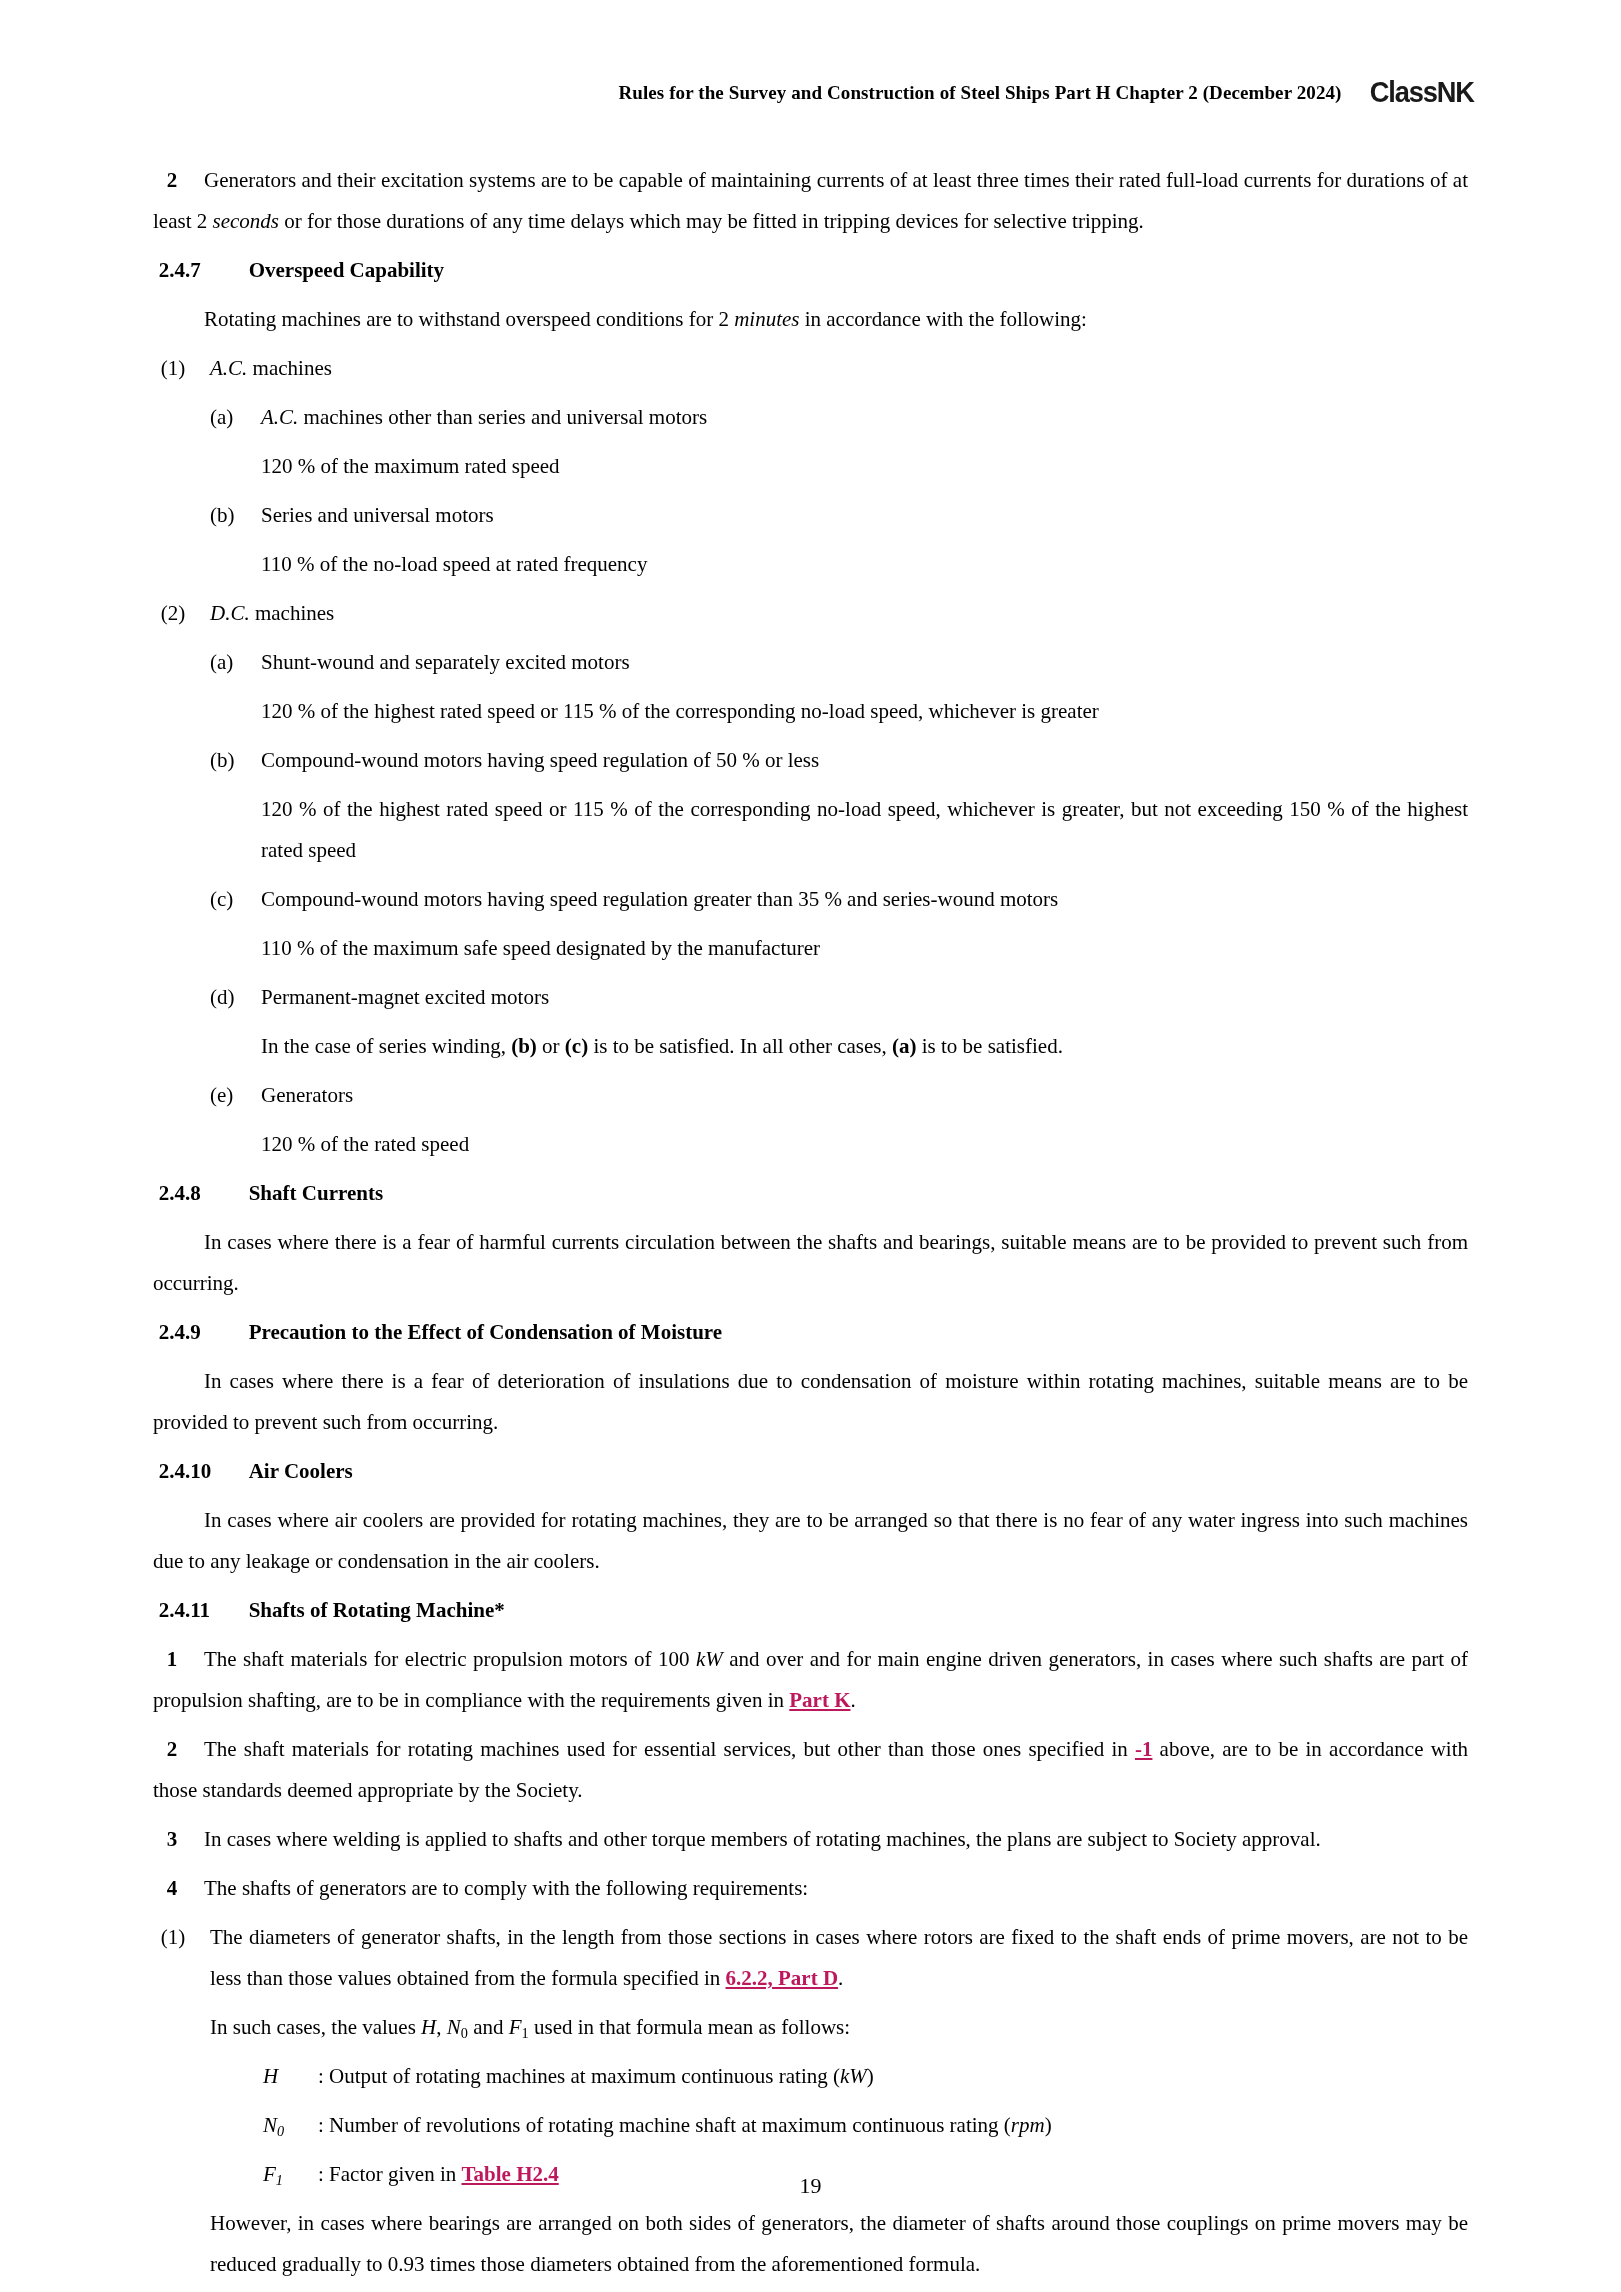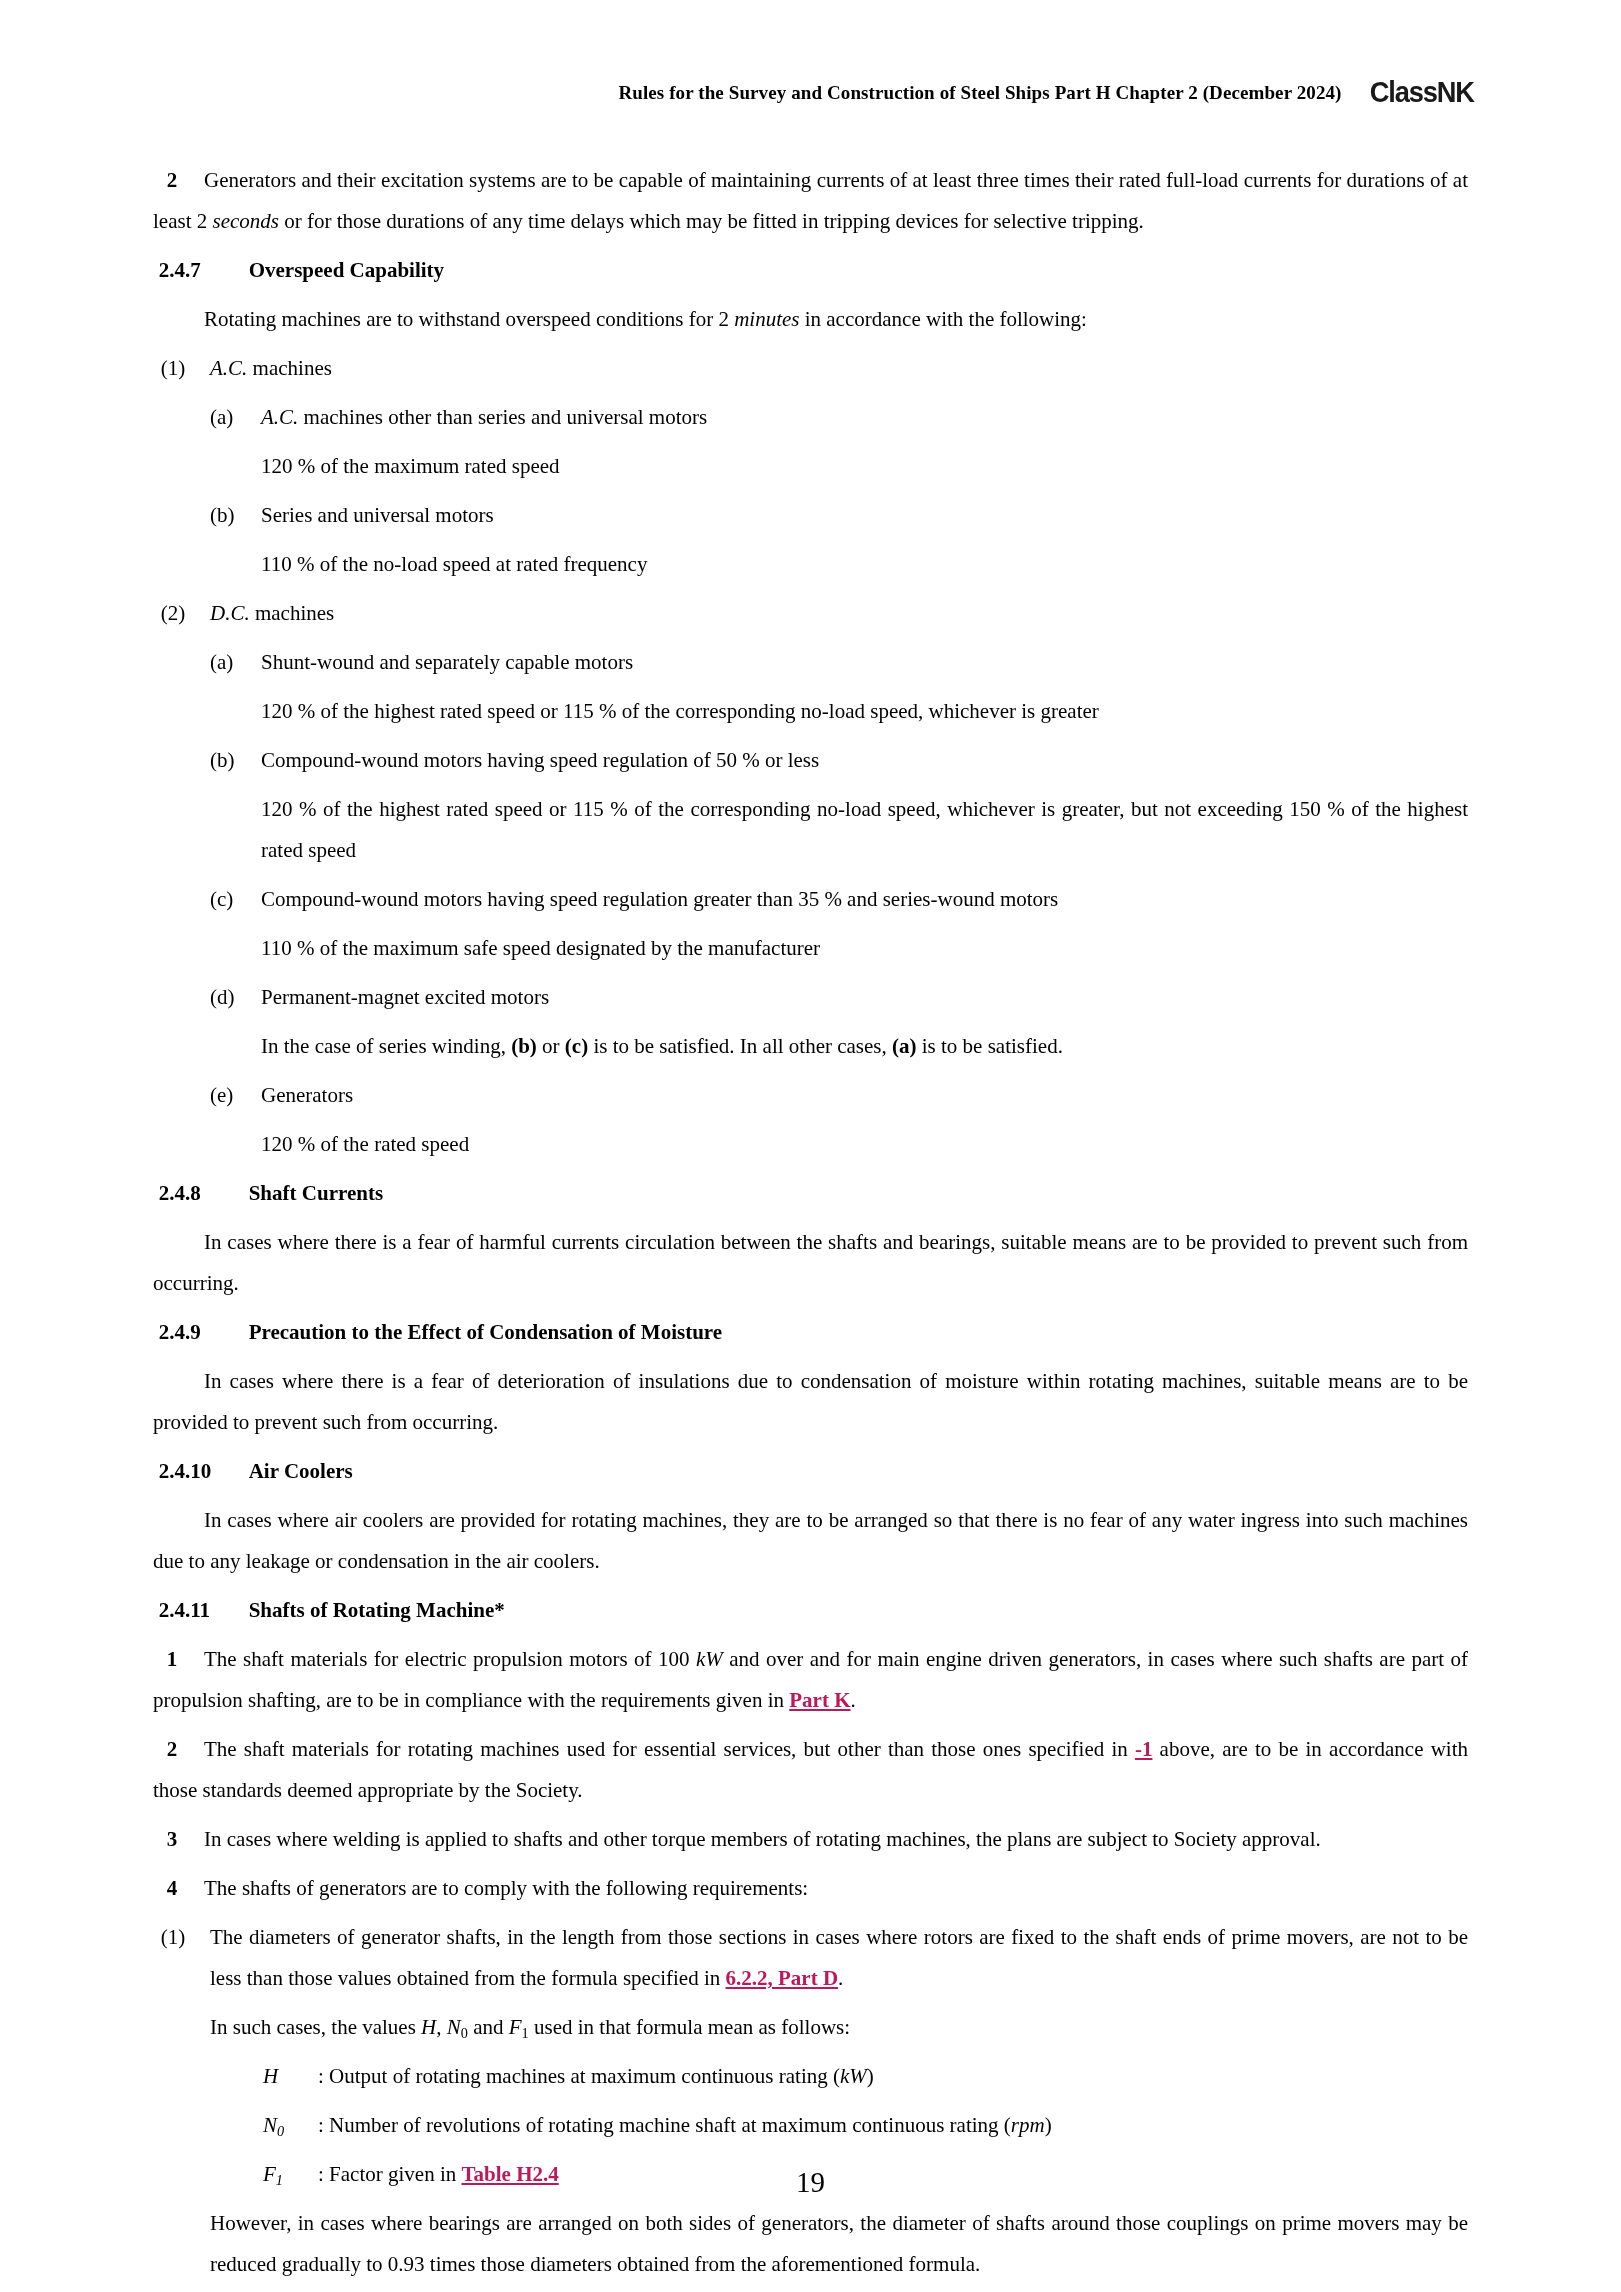--- a/index.html
+++ b/index.html
@@ -161,21 +161,21 @@
     vertical-align: -0.25em;
   }
 
   
   .page-number {
     position: absolute;
     bottom: 94px;
     left: 0;
     right: 0;
     text-align: center;
-    font-size: 29px;
+    font-size: 22px;
     color: #000;
   }
 </style>
 </head>
 <body>
 
 <div class="page">
 
   <div class="page-header">
     <span class="header-title">Rules for the Survey and Construction of Steel Ships Part H Chapter 2 (December 2024)</span>
@@ -193,21 +193,21 @@
     <p class="p lvl1 nojust"><span class="mark">(1)</span><i>A.C.</i><span> machines</span></p>
 
     <p class="p lvl2 nojust"><span class="mark">(a)</span><i>A.C.</i><span> machines other than series and universal motors</span></p>
     <p class="p lvl2-body nojust">120 % of the maximum rated speed</p>
 
     <p class="p lvl2 nojust"><span class="mark">(b)</span><span>Series and universal motors</span></p>
     <p class="p lvl2-body nojust">110 % of the no-load speed at rated frequency</p>
 
     <p class="p lvl1 nojust"><span class="mark">(2)</span><i>D.C.</i><span> machines</span></p>
 
-    <p class="p lvl2 nojust"><span class="mark">(a)</span><span>Shunt-wound and separately capable motors</span></p>
+    <p class="p lvl2 nojust"><span class="mark">(a)</span><span>Shunt-wound and separately excited motors</span></p>
     <p class="p lvl2-body nojust">120 % of the highest rated speed or 115 % of the corresponding no-load speed, whichever is greater</p>
 
     <p class="p lvl2 nojust"><span class="mark">(b)</span><span>Compound-wound motors having speed regulation of 50 % or less</span></p>
     <p class="p lvl2-body">120 % of the highest rated speed or 115 % of the corresponding no-load speed, whichever is greater, but not exceeding 150 % of the highest rated speed</p>
 
     <p class="p lvl2 nojust"><span class="mark">(c)</span><span>Compound-wound motors having speed regulation greater than 35 % and series-wound motors</span></p>
     <p class="p lvl2-body nojust">110 % of the maximum safe speed designated by the manufacturer</p>
 
     <p class="p lvl2 nojust"><span class="mark">(d)</span><span>Permanent-magnet excited motors</span></p>
     <p class="p lvl2-body nojust"><span>In the case of series winding, </span><span class="bold">(b)</span><span> or </span><span class="bold">(c)</span><span> is to be satisfied. In all other cases, </span><span class="bold">(a)</span><span> is to be satisfied.</span></p>

